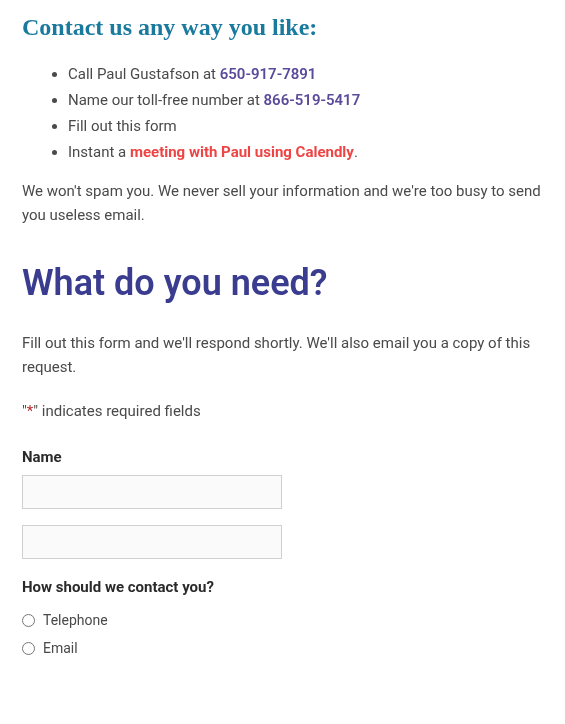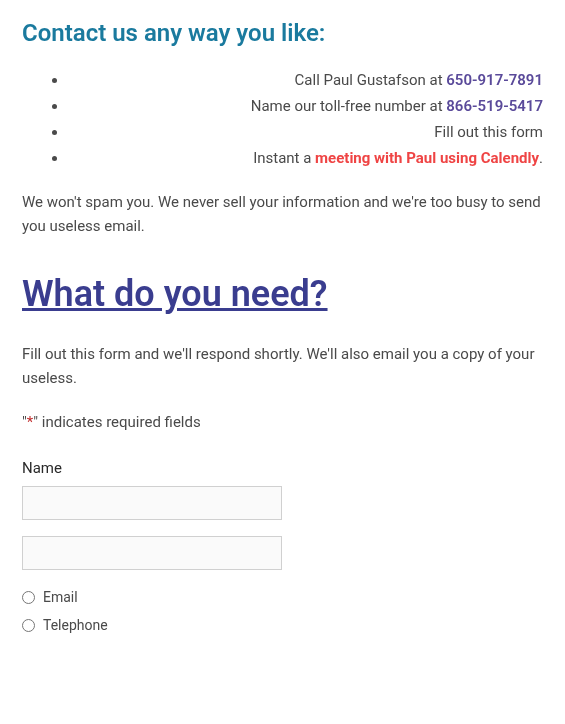--- a/index.html
+++ b/index.html
@@ -11,64 +11,63 @@
       padding: 8px 22px 20px 22px;
       color: #4a4a4a;
       max-width: 565px;
       font-size: 15px;
       line-height: 1.6;
     }
     h2.contact-heading {
       color: #1a7a9e;
       font-size: 24px;
       font-weight: 600;
-      margin: 6px 0 16px 0;
+      margin: 0 0 16px 0;
+      font-family: Liberation Serif, serif;
     }
     h1.main-heading {
       color: #3a3d8f;
       font-size: 36px;
       font-weight: 600;
       margin: 28px 0 18px 0;
-      text-decoration: underline;
     }
     ul {
-      margin: 0 0 20px 0;
+      margin: 0 0 4px 0;
       padding-left: 46px;
-      text-align: right;
     }
     li {
       margin-bottom: 2px;
       color: #4a4a4a;
     }
     a.phone-link {
       color: #5a4a9a;
       text-decoration: none;
       font-weight: 600;
     }
     a.text-link {
       color: #ef4444;
       text-decoration: none;
       font-weight: bold;
     }
     p {
-      margin: 4px 0 16px 0;
+      margin: 15px 0 16px 0;
       color: #4a4a4a;
     }
     .required-note {
       margin: 20px 0 22px 0;
     }
     .asterisk {
       color: #c02b2b;
     }
     .form-field {
       margin-bottom: 16px;
     }
     label.field-label {
       display: block;
-      font-weight: 400;
+      font-weight: 700;
       color: #2a2a2a;
       margin-bottom: 6px;
       font-size: 15px;
     }
     input[type="text"] {
       width: 260px;
       height: 34px;
       border: 1px solid #d0d0d0;
       background: #fafafa;
       padding: 4px 8px;
@@ -106,41 +105,42 @@
   <li>Fill out this form</li>
   <li>
     <span>Instant a </span><a class="text-link">meeting with Paul using Calendly</a><span>.</span>
   </li>
 </ul>
 
 <p>We won't spam you. We never sell your information and we're too busy to send you useless email.</p>
 
 <h1 class="main-heading">What do you need?</h1>
 
-<p>Fill out this form and we'll respond shortly. We'll also email you a copy of your useless.</p>
+<p>Fill out this form and we'll respond shortly. We'll also email you a copy of this request.</p>
 
 <p class="required-note">
   <span>"</span><span class="asterisk">*</span><span>" indicates required fields</span>
 </p>
 
 <div class="form-field">
   <label class="field-label">Name</label>
   <input type="text" style="">
 </div>
 
 <div class="form-field">
   <input type="text" style="">
 </div>
 
 <div class="form-field">
+  <div class="radio-group-label">How should we contact you?</div>
+
+  <div class="radio-option">
+    <input type="radio" name="contact-method" style="">
+    <span>Telephone</span>
+  </div>
 
   <div class="radio-option">
     <input type="radio" name="contact-method" style="">
     <span>Email</span>
   </div>
 
-  <div class="radio-option">
-    <input type="radio" name="contact-method" style="">
-    <span>Telephone</span>
-  </div>
-
 
 </div>
 
 </body></html>

